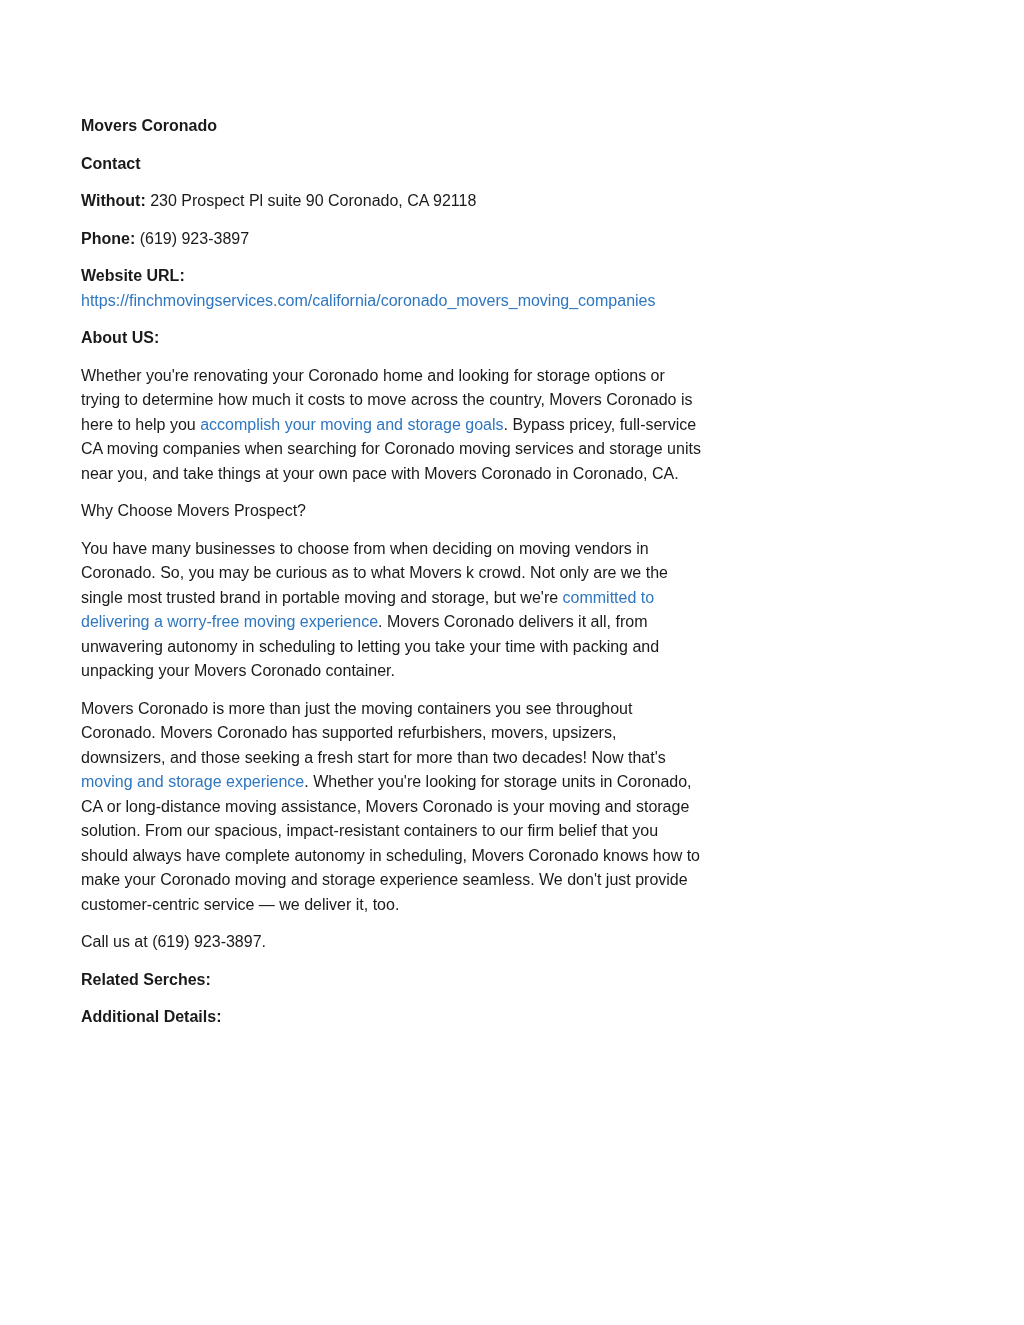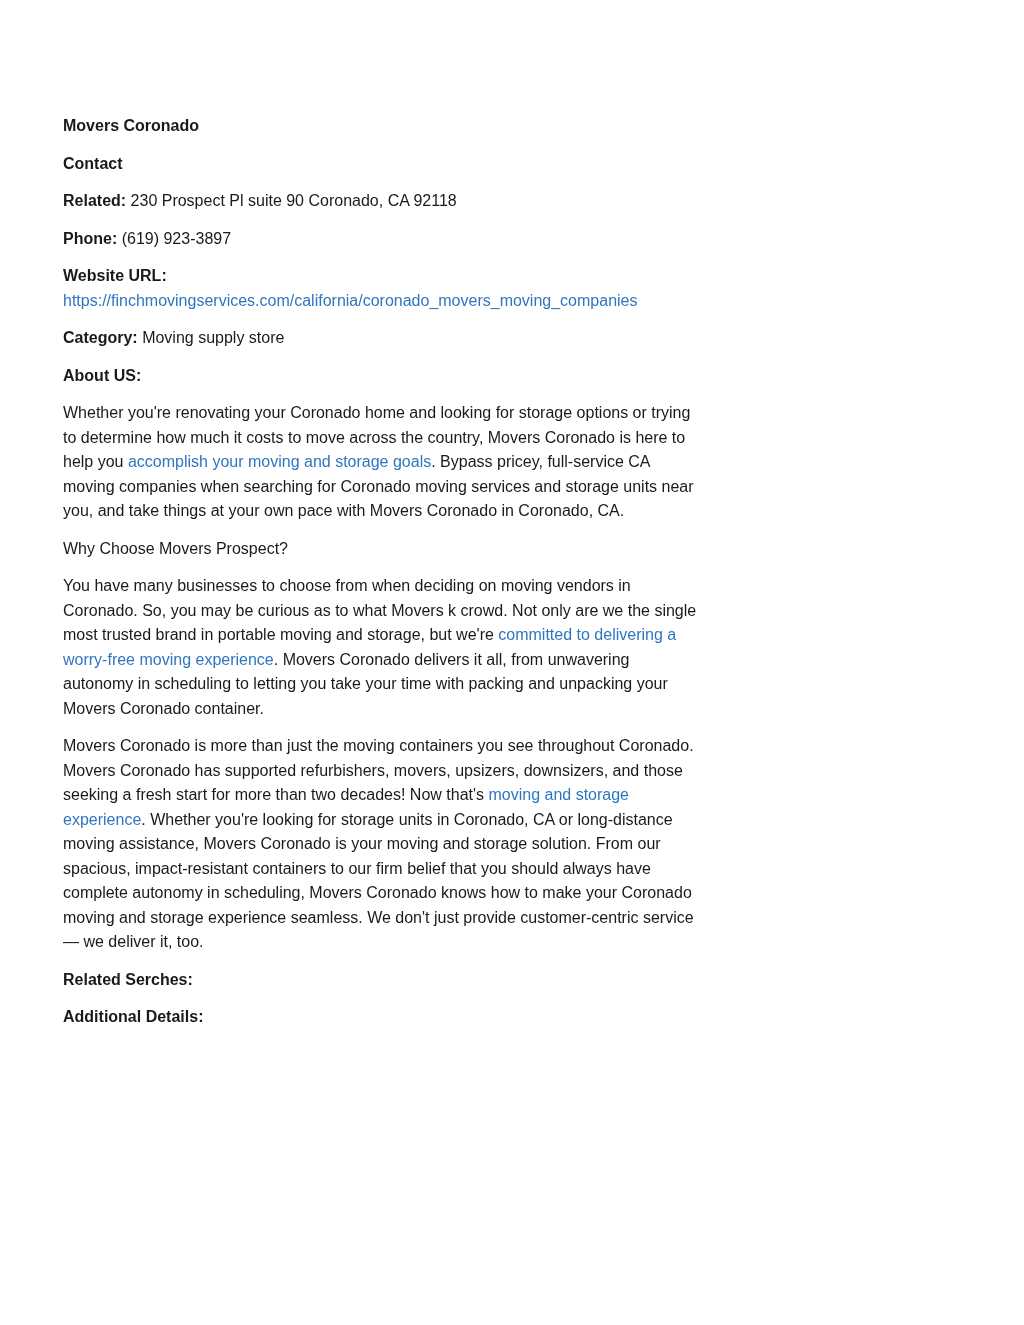--- a/index.html
+++ b/index.html
@@ -10,21 +10,21 @@
   }
   body {
     width: 1024px;
     min-height: 1325px;
     font-family: "Liberation Sans", sans-serif;
   }
   .page {
     box-sizing: border-box;
     width: 824px;
     min-height: 1325px;
-    padding: 114px 121px 60px 63px;
+    padding: 114px 121px 60px 81px;
     background: #ffffff;
     color: var(--text, #1a1a1a);
     font-size: 16px;
     line-height: 24.5px;
   }
   .page p {
     margin: 0 0 13px 0;
   }
   .b { font-weight: 700; }
   .link {
@@ -45,54 +45,53 @@
 
   <p>
     <span class="b">Movers Coronado</span>
   </p>
 
   <p>
     <span class="b">Contact</span>
   </p>
 
   <p>
-    <span class="b">Related:</span>
+    <span class="b">Without:</span>
     <span>230 Prospect Pl suite 90 Coronado, CA 92118</span>
   </p>
 
   <p>
     <span class="b">Phone:</span>
     <span>(619) 923-3897</span>
   </p>
 
   <p>
     <span class="b">Website URL:</span>
     <a class="link">https://finchmovingservices.com/california/coronado_movers_moving_companies</a>
   </p>
 
-  <p>
-    <span class="b">Category:</span>
-    <span>Moving supply store</span>
-  </p>
 
   <p>
     <span class="b">About US:</span>
   </p>
 
   <p><span>Whether you're renovating your Coronado home and looking for storage options or trying to determine how much it costs to move across the country, Movers Coronado is here to help you </span><a class="link">accomplish your moving and storage goals</a><span>. Bypass pricey, full-service CA moving companies when searching for Coronado moving services and storage units near you, and take things at your own pace with Movers Coronado in Coronado, CA.</span></p>
 
   <p>
     <span>Why Choose Movers Prospect?</span>
   </p>
 
   <p><span>You have many businesses to choose from when deciding on moving vendors in Coronado. So, you may be curious as to what Movers k crowd. Not only are we the single most trusted brand in portable moving and storage, but we're </span><a class="link">committed to delivering a worry-free moving experience</a><span>. Movers Coronado delivers it all, from unwavering autonomy in scheduling to letting you take your time with packing and unpacking your Movers Coronado container.</span></p>
 
 
   <p><span>Movers Coronado is more than just the moving containers you see throughout Coronado. Movers Coronado has supported refurbishers, movers, upsizers, downsizers, and those seeking a fresh start for more than two decades! Now that's </span><a class="link">moving and storage experience</a><span>. Whether you're looking for storage units in Coronado, CA or long-distance moving assistance, Movers Coronado is your moving and storage solution. From our spacious, impact-resistant containers to our firm belief that you should always have complete autonomy in scheduling, Movers Coronado knows how to make your Coronado moving and storage experience seamless. We don't just provide customer-centric service — we deliver it, too.</span></p>
 
+  <p>
+    <span>Call us at (619) 923-3897.</span>
+  </p>
 
   <p>
     <span class="b">Related Serches:</span>
   </p>
 
 
   <p>
     <span class="b">Additional Details:</span>
   </p>
 

